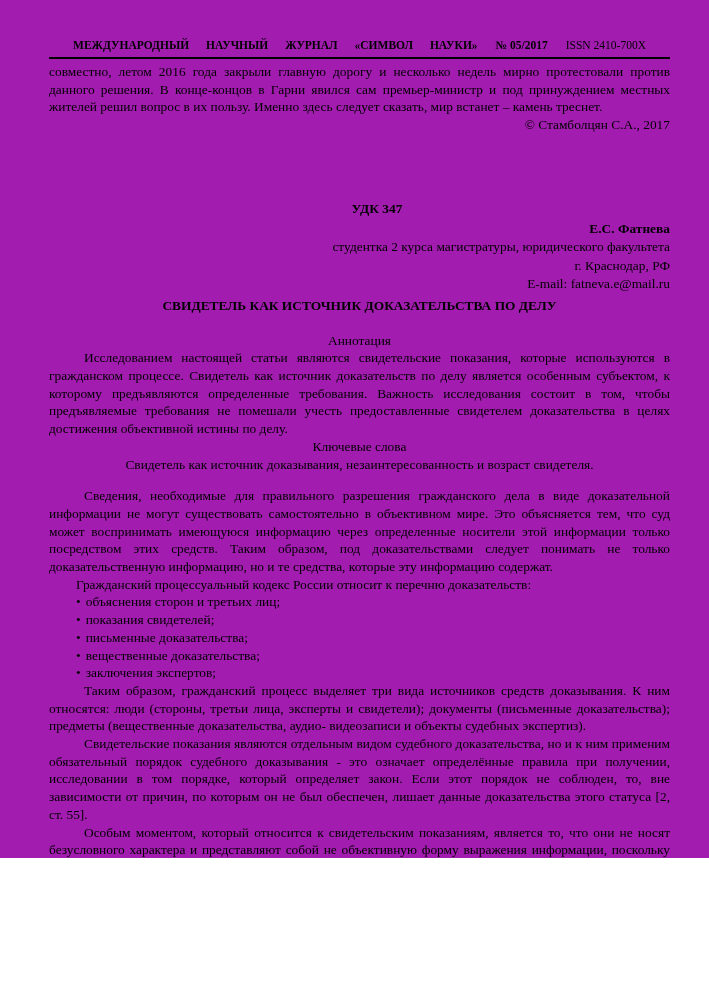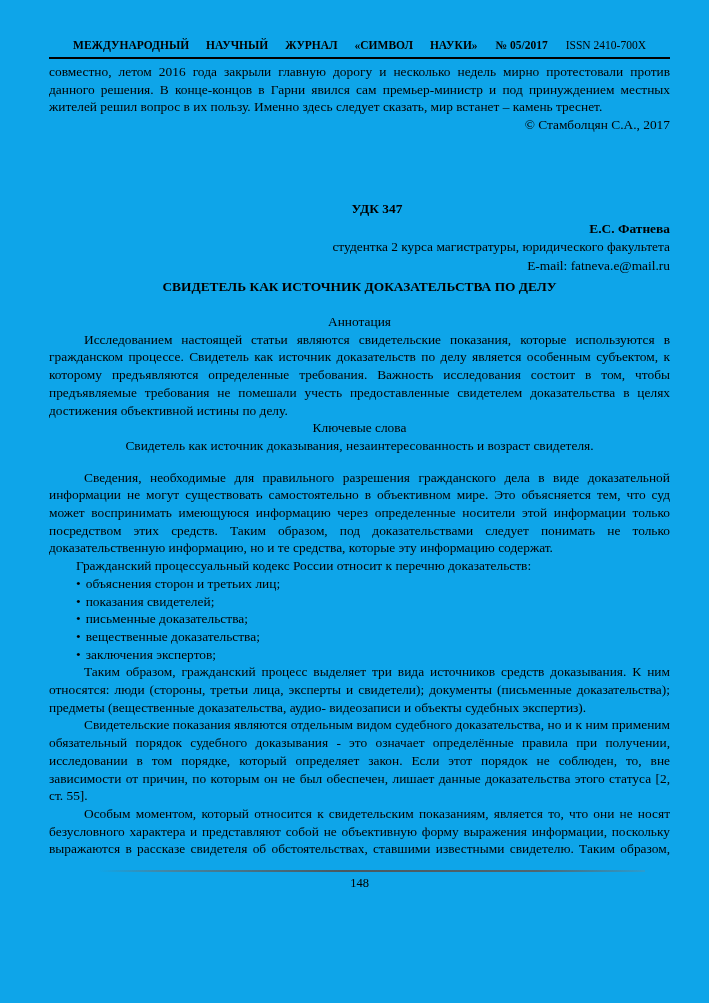--- a/index.html
+++ b/index.html
@@ -1,22 +1,22 @@
 <!DOCTYPE html>
 <html lang="ru"><head>
 <meta charset="utf-8">
 <style>
   html, body { margin:0; padding:0; background:#ffffff; }
   .page {
     position: relative;
     width: 709px;
-    height: 1003px;
+    height: 858px;
     box-sizing: border-box;
     padding: 38px 39px 8px 49px;
-    background: #0ea5e9;
+    background: #a21caf;
     color: #000000;
     font-family: "Liberation Serif", "DejaVu Serif", serif;
     font-size: 13.4px;
     line-height: 17.7px;
     overflow: hidden;
   }
   
   .journal-header {
     text-align: center;
     font-size: 11.5px;
@@ -72,20 +72,21 @@
   </div>
 
   <p class="justify prev-tail">совместно, летом 2016 года закрыли главную дорогу и несколько недель мирно протестовали против данного решения. В конце-концов в Гарни явился сам премьер-министр и под принуждением местных жителей решил вопрос в их пользу. Именно здесь следует сказать, мир встанет – камень треснет.</p>
   <p class="copyright">© Стамболцян С.А., 2017</p>
 
   <p class="udk">УДК 347</p>
 
   <div class="author-block">
     <div class="author-name">Е.С. Фатнева</div>
     <div>студентка 2 курса магистратуры, юридического факультета</div>
+    <div>г. Краснодар, РФ</div>
     <div>E-mail: fatneva.e@mail.ru</div>
   </div>
 
   <p class="article-title">СВИДЕТЕЛЬ КАК ИСТОЧНИК ДОКАЗАТЕЛЬСТВА ПО ДЕЛУ</p>
 
   <p class="section-heading annotation-heading">Аннотация</p>
   <p class="justify indent">Исследованием настоящей статьи являются свидетельские показания, которые используются в гражданском процессе. Свидетель как источник доказательств по делу является особенным субъектом, к которому предъявляются определенные требования. Важность исследования состоит в том, чтобы предъявляемые требования не помешали учесть предоставленные свидетелем доказательства в целях достижения объективной истины по делу.</p>
 
   <p class="section-heading">Ключевые слова</p>
   <p class="centered">Свидетель как источник доказывания, незаинтересованность и возраст свидетеля.</p>

